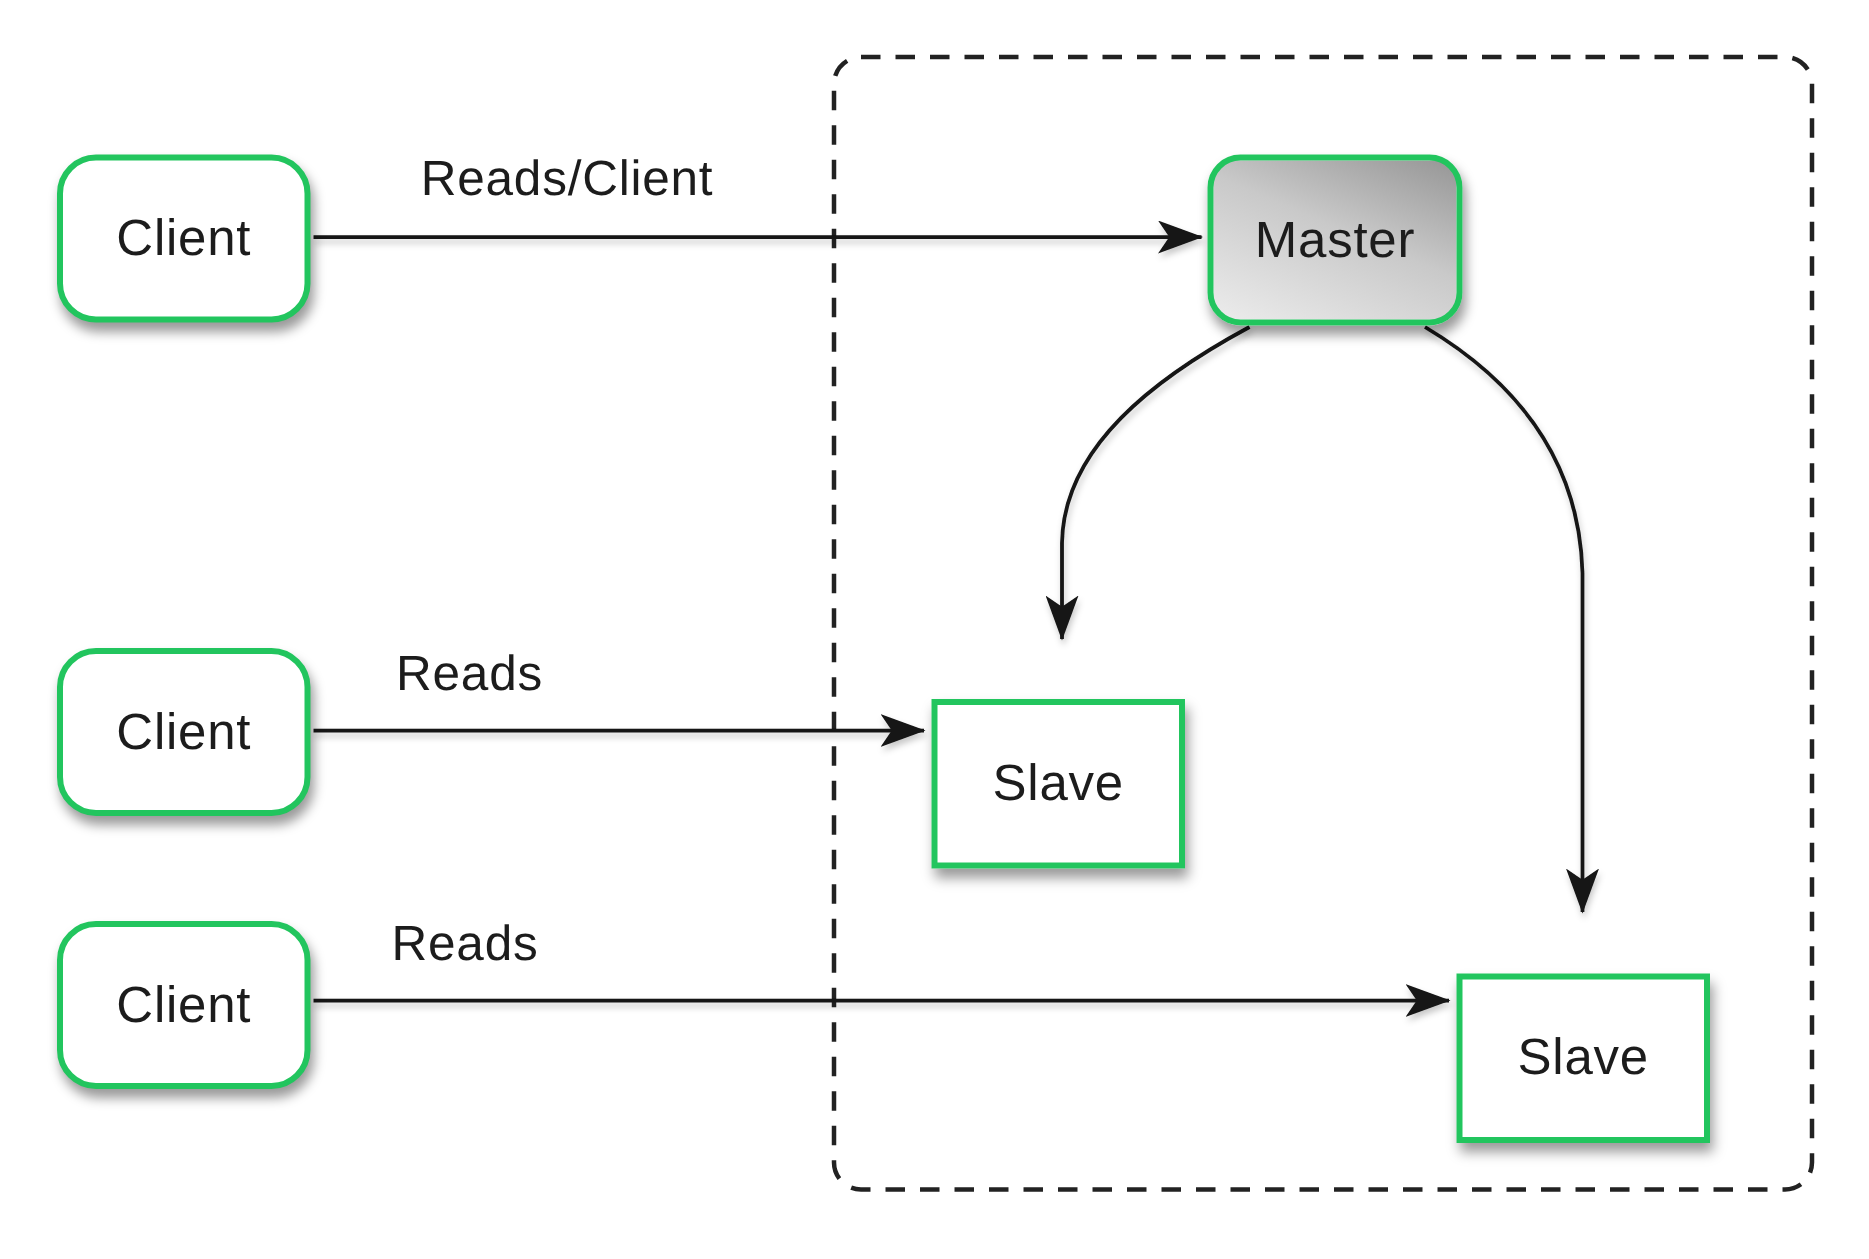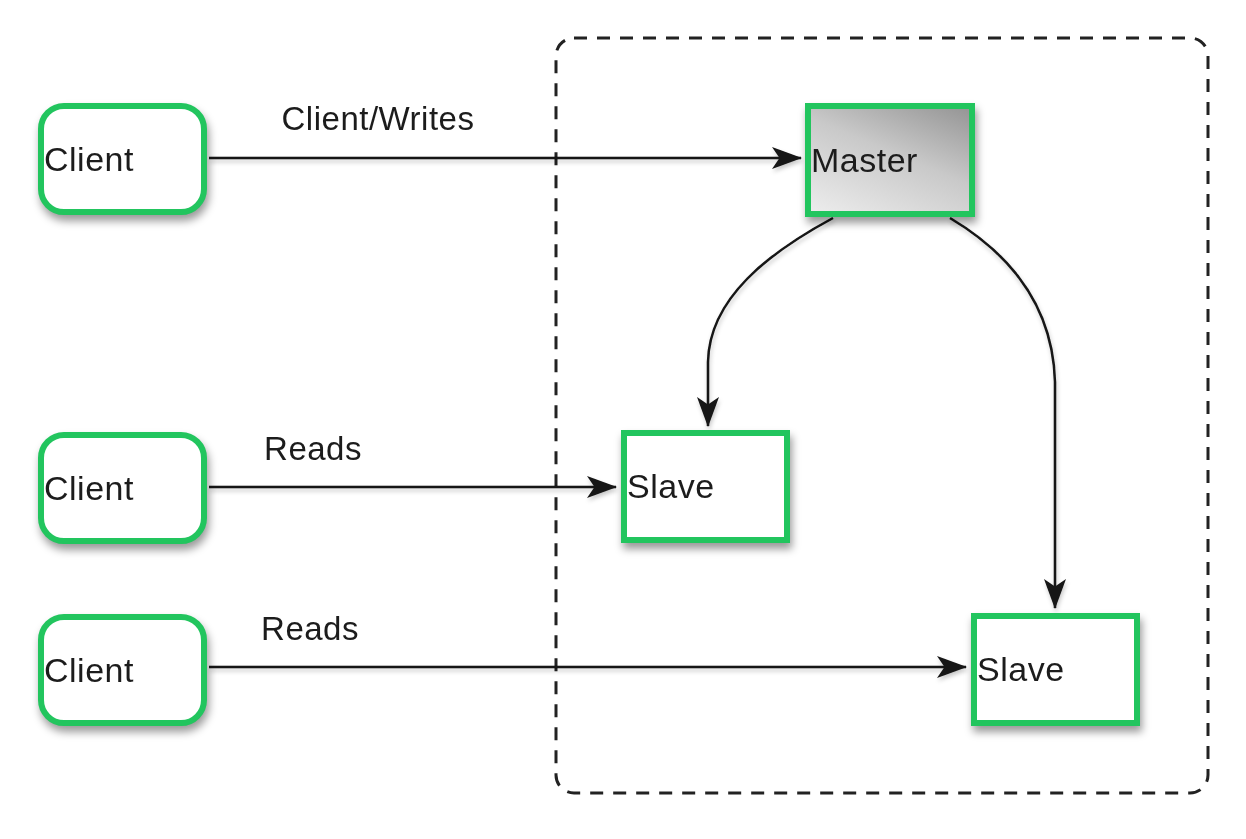--- a/index.html
+++ b/index.html
@@ -19,43 +19,45 @@
     position: absolute;
     left: 0;
     top: 0;
     z-index: 1;
   }
   .node {
     position: absolute;
     z-index: 2;
     display: flex;
     align-items: center;
-    justify-content: flex-start;
-    border: 6px solid #22c55e;
+    justify-content: center;
+    border: 4px solid #22c55e;
     box-sizing: border-box;
     color: #1c1c1c;
     font-size: 34px;
     letter-spacing: 0.5px;
     box-shadow: 2px 6px 8px rgba(0,0,0,0.40);
   }
   .node-client {
     background: #ffffff;
     border-radius: 26px;
     width: 169px;
     height: 112px;
   }
   .node-master {
     background: linear-gradient(203deg, #969696 0%, #c9c9c9 45%, #ececec 100%);
     width: 170px;
     height: 114px;
+    border-radius: 22px;
   }
   .node-slave {
     background: #ffffff;
     width: 169px;
     height: 113px;
+    margin-top: 36px;
   }
   .edge-label {
     position: absolute;
     z-index: 3;
     color: #1c1c1c;
     font-size: 33px;
     letter-spacing: 0.5px;
     white-space: nowrap;
     transform: translate(-50%, -50%);
   }
@@ -108,20 +110,20 @@
   </div>
 
   <div class="node node-slave" style="left:621px; top:430px;">
     <span>Slave</span>
   </div>
 
   <div class="node node-slave" style="left:971px; top:613px;">
     <span>Slave</span>
   </div>
 
-  <div class="edge-label" style="left:378px; top:119px;">Client/Writes</div>
+  <div class="edge-label" style="left:378px; top:119px;">Reads/Client</div>
 
   <div class="edge-label" style="left:313px; top:449px;">Reads</div>
 
   <div class="edge-label" style="left:310px; top:629px;">Reads</div>
 
 
 </div>
 
 </body></html>

